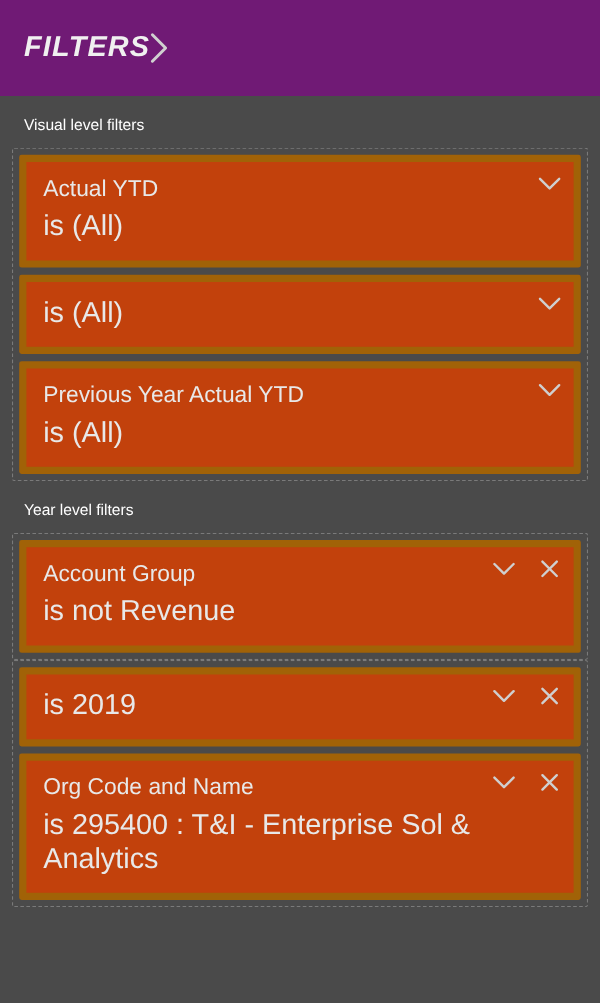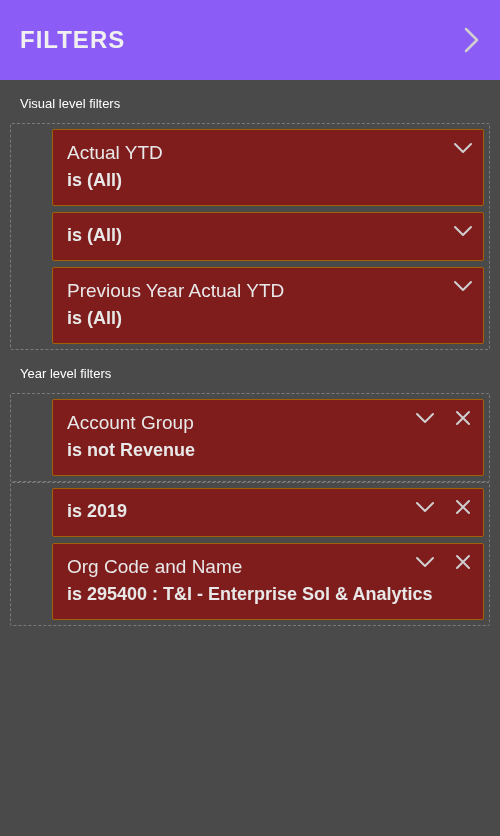--- a/index.html
+++ b/index.html
@@ -5,26 +5,27 @@
   * { box-sizing: border-box; margin: 0; padding: 0; }
   html, body {
     width: 500px;
     height: 836px;
     background: #4a4a4a;
     font-family: "Segoe UI", Arial, sans-serif;
     color: #e6e6e6;
     overflow: hidden;
   }
   .panel-header {
-    background: #8b5cf6;
+    background: #701a75;
     height: 80px;
     display: flex;
     align-items: center;
-    justify-content: space-between;
+    justify-content: flex-start;
     padding: 0 20px;
+    font-style: italic;
   }
   .panel-title {
     font-size: 24px;
     font-weight: 600;
     letter-spacing: 1px;
     color: #f0f0f0;
   }
   .collapse-icon svg { display: block; }
   .body {
     padding: 0 10px 10px 10px;
@@ -34,39 +35,38 @@
     color: #ffffff;
     padding: 16px 10px 12px 10px;
     font-weight: 400;
   }
   .section-group {
     border: 1px dashed #7a7a7a;
     border-radius: 2px;
     padding: 5px;
   }
   .filter-card {
-    background: #7f1d1d;
-    border: 1px solid #a16207;
+    background: #c2410c;
+    border: 6px solid #a16207;
     border-radius: 2px;
     padding: 12px 14px 14px 14px;
     position: relative;
     margin-bottom: 6px;
-    margin-left: 36px;
   }
   .filter-card:last-child { margin-bottom: 0; }
   .filter-name {
     font-size: 19px;
     color: #e8e8e8;
     margin-bottom: 6px;
     font-weight: 400;
   }
   .filter-value {
-    font-size: 18px;
+    font-size: 24px;
     color: #e8e8e8;
-    font-weight: 700;
+    font-weight: 400;
   }
   .card-icons {
     position: absolute;
     top: 8px;
     right: 10px;
     display: flex;
     gap: 18px;
     align-items: center;
   }
   .chev, .xicon {

